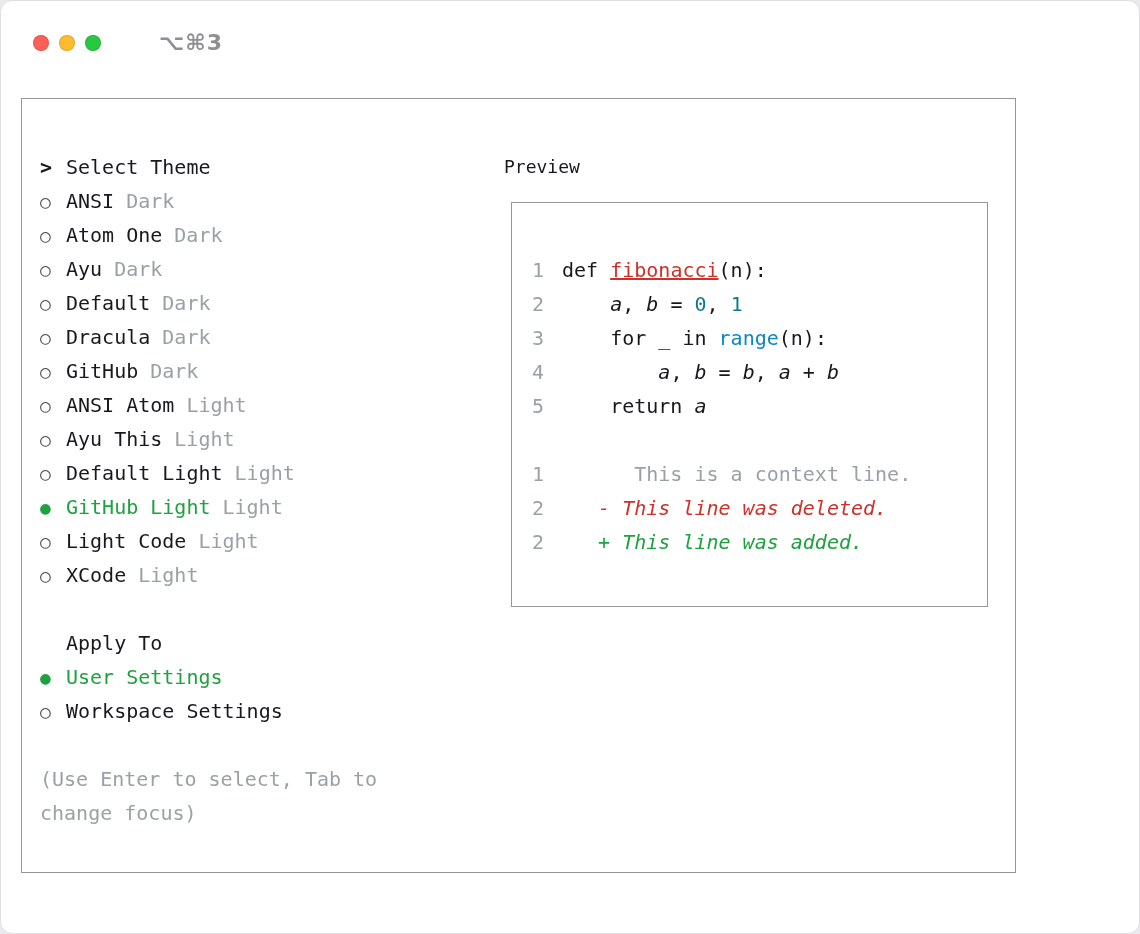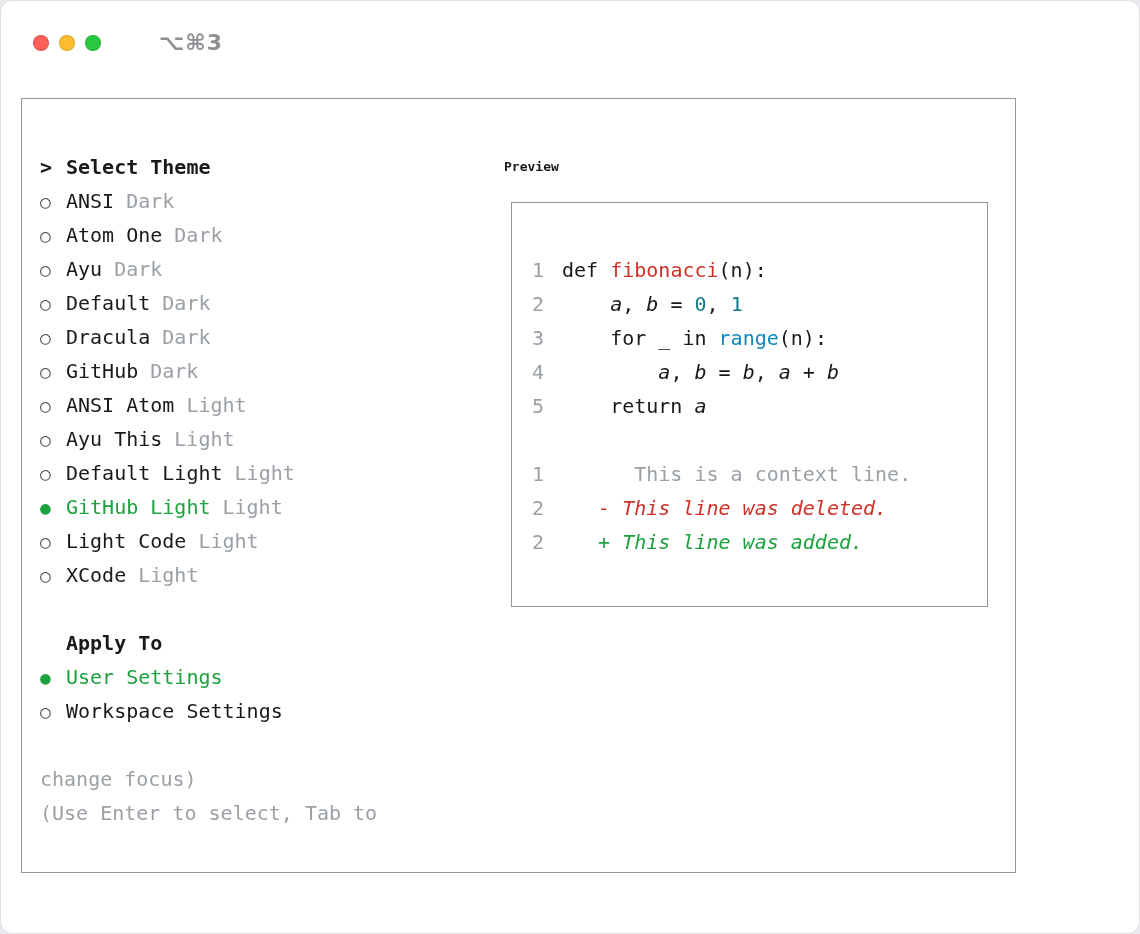--- a/index.html
+++ b/index.html
@@ -45,42 +45,42 @@
     position: absolute; left: 18px; top: 51px; width: 440px;
     font-size: 20px; color: var(--text, #17191c);
   }
   .row { height: 34px; display: flex; align-items: center; white-space: pre; }
   .marker {
     width: 26px; flex: 0 0 26px;
     font-size: 18px; color: var(--marker, #43474c);
   }
   .marker.on { color: var(--accent_green, #1ea13f); }
   .marker.prompt { font-size: 20px; font-weight: bold; color: var(--text, #17191c); }
-  .title { font-weight: bold; }
+  .title { font-weight: normal; }
   .name { color: var(--text, #17191c); }
   .theme-item.selected .name, .apply-item.selected .name { color: var(--accent_green, #1ea13f); }
   .variant { color: var(--gray, #9aa0a6); margin-left: 12px; }
   .hint-row { color: var(--gray, #9aa0a6); }
 
   .preview-title {
     position: absolute; left: 482px; top: 51px;
     height: 34px; line-height: 34px;
-    font-size: 13px; font-weight: bold; color: var(--text, #17191c);
+    font-size: 18px; font-weight: normal; color: var(--text, #17191c);
   }
   .preview-box {
     position: absolute; left: 489px; top: 103px;
     width: 477px; height: 405px;
     border: 1px solid var(--panel_border, #95959c);
     background: var(--window_bg, #ffffff);
   }
   .code-block { padding: 50px 0 0 20px; font-size: 20px; }
   .crow { display: flex; height: 34px; align-items: center; white-space: pre; }
   .lnum { width: 30px; flex: 0 0 30px; color: var(--gray, #9aa0a6); }
   .tok-plain   { color: var(--text, #17191c); }
-  .tok-func    { color: var(--code_red, #cf3028); }
+  .tok-func    { color: var(--code_red, #cf3028); text-decoration: underline; }
   .tok-num     { color: var(--code_teal, #0e7a8a); }
   .tok-builtin { color: var(--code_blue, #0e87bd); }
   .tok-var     { color: var(--text, #17191c); font-style: italic; }
   .tok-context { color: var(--gray, #9aa0a6); }
   .tok-deleted { color: var(--code_red, #cf3028); font-style: italic; }
   .tok-added   { color: var(--accent_green, #1ea13f); font-style: italic; }
 </style>
 </head>
 <body>
 
@@ -124,22 +124,22 @@
       </div>
 
       <div id="apply-list">
           <div class="row apply-item selected"><span class="marker on">●</span><span class="name">User Settings</span></div>
           <div class="row apply-item"><span class="marker">○</span><span class="name">Workspace Settings</span></div>
         </div>
 
       <div class="row"></div>
 
       <div>
+        <div class="row hint-row">(Use Enter to select, Tab to</div>
         <div class="row hint-row">change focus)</div>
-        <div class="row hint-row">(Use Enter to select, Tab to</div>
       </div>
     </div>
 
     <div class="preview-title">Preview</div>
 
     <div class="preview-box">
       <div class="code-block" id="code-block">
           <div class="crow"><span class="lnum">1</span><span class="tok-plain">def </span><span class="tok-func">fibonacci</span><span class="tok-plain">(n):</span></div>
           <div class="crow"><span class="lnum">2</span><span class="tok-plain">    </span><span class="tok-var">a</span><span class="tok-plain">, </span><span class="tok-var">b</span><span class="tok-plain"> = </span><span class="tok-num">0</span><span class="tok-plain">, </span><span class="tok-num">1</span></div>
           <div class="crow"><span class="lnum">3</span><span class="tok-plain">    for _ in </span><span class="tok-builtin">range</span><span class="tok-plain">(n):</span></div>

